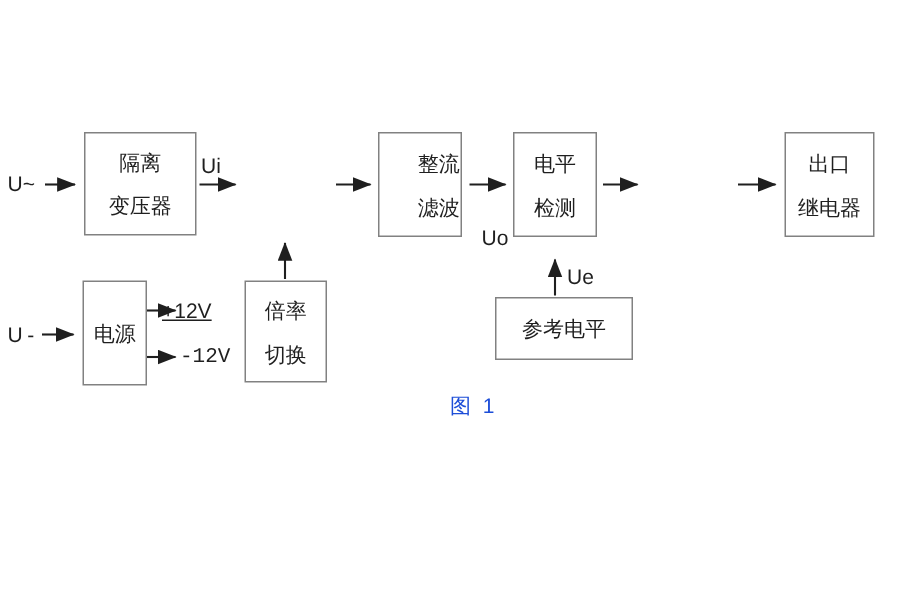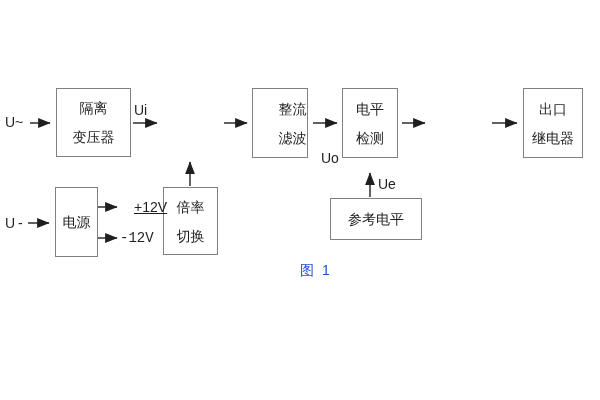--- a/index.html
+++ b/index.html
@@ -81,18 +81,18 @@
 
   <div class="box" style="left:330px; top:198px; width:92px; height:42px;text-align:right;">
     <span>参考电平</span>
   </div>
 
   <div class="lbl" style="left:5px;  top:115px;">U~</div>
   <div class="lbl" style="left:5px;  top:216px; letter-spacing:3px;">U-</div>
   <div class="lbl" style="left:134px; top:103px;">Ui</div>
   <div class="lbl" style="left:321px; top:103px;margin-top:48px;">Uo</div>
   <div class="lbl" style="left:378px; top:177px;">Ue</div>
-  <div class="lbl" style="left:134px; top:200px;text-decoration:underline;">+12V</div>
+  <div class="lbl" style="left:108px; top:200px;text-decoration:underline;">+12V</div>
   <div class="lbl" style="left:120px; top:231px;font-family:Liberation Mono, monospace;">-12V</div>
 
   <div class="lbl caption" style="left:300px; top:263px;">图 1</div>
 
 </div>
 
 </body></html>

